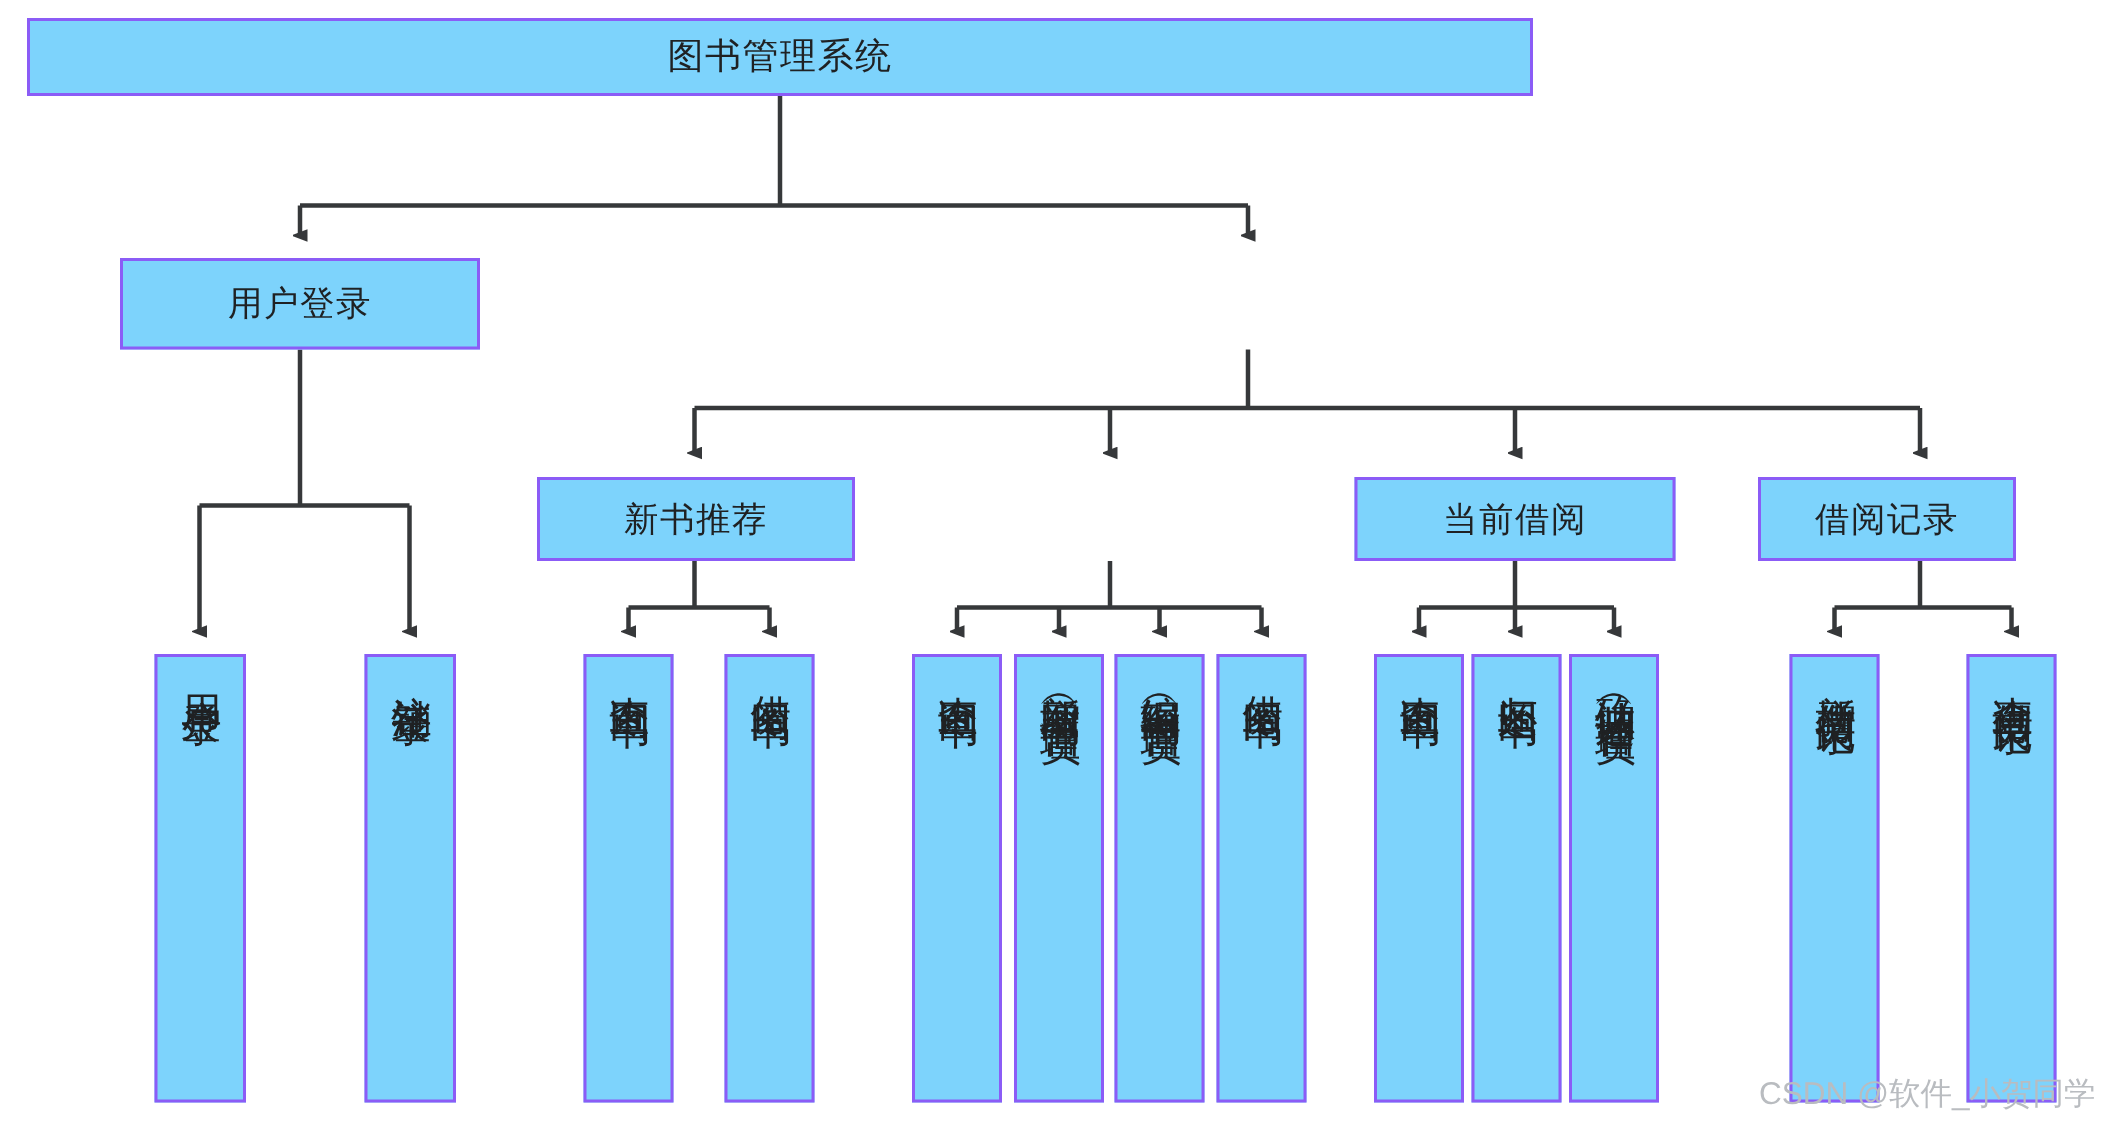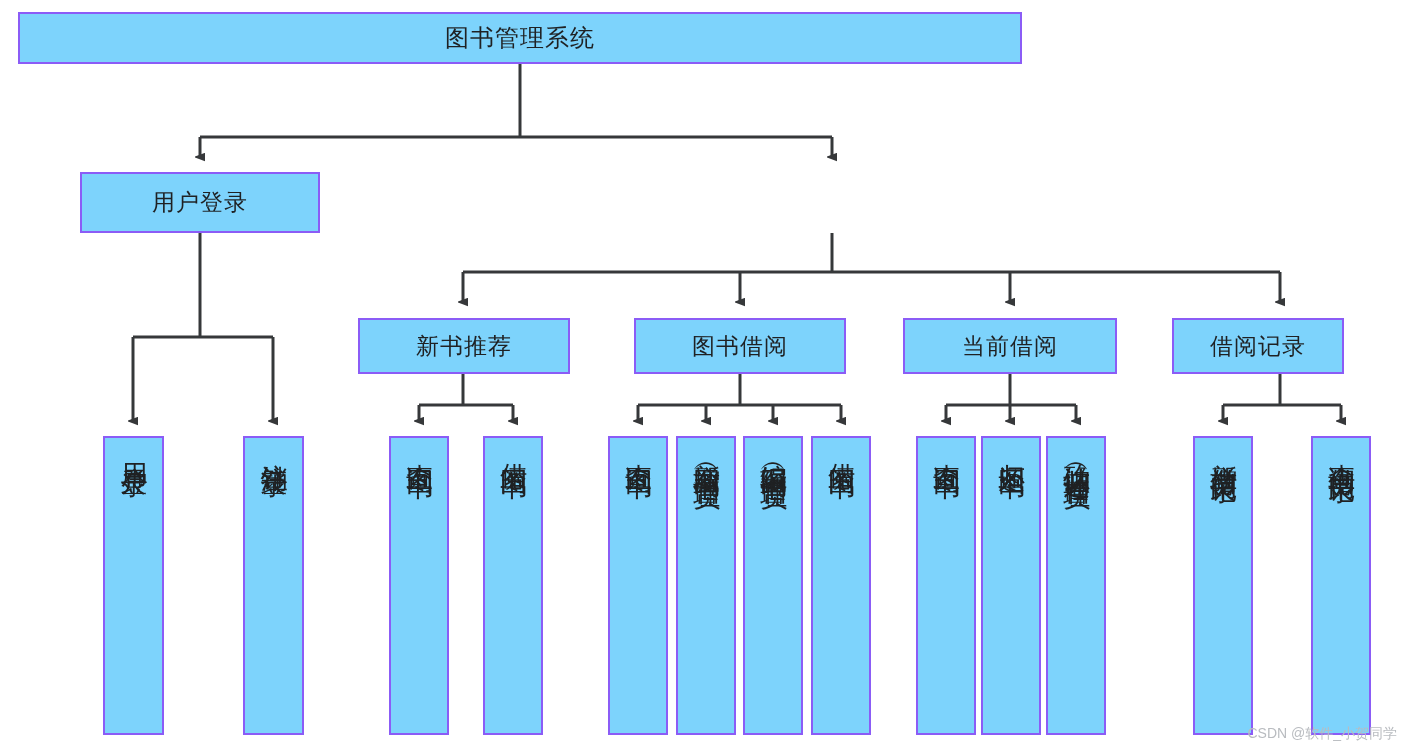--- a/index.html
+++ b/index.html
@@ -55,21 +55,21 @@
     line-height:1.02;
     letter-spacing:3px;
     white-space:normal;
     max-height:292px;
   }
   .node.v.tall .lbl{ max-height:288px; }
   .watermark{
     position:absolute;
     right:8px;
     bottom:4px;
-    font-size:14px;
+    font-size:21px;
     color:#b9bcc0;
     white-space:nowrap;
     z-index:3;
     font-family:"Liberation Sans","DejaVu Sans",sans-serif;
   }
 </style>
 </head>
 <body>
 
 <div id="diagram">
@@ -128,23 +128,20 @@
     <span class="lbl">图书管理系统</span>
   </div>
 
   <div class="node h" style="left:80px;top:172px;width:240px;height:61px;">
     <span class="lbl">用户登录</span>
   </div>
 
   <div class="node h" style="left:358px;top:318px;width:212px;height:56px;">
     <span class="lbl">新书推荐</span>
   </div>
-  <div class="node h" style="left:634px;top:318px;width:212px;height:56px;">
-    <span class="lbl">图书借阅</span>
-  </div>
   <div class="node h" style="left:903px;top:318px;width:214px;height:56px;justify-content:center;">
     <span class="lbl">当前借阅</span>
   </div>
   <div class="node h" style="left:1172px;top:318px;width:172px;height:56px;">
     <span class="lbl">借阅记录</span>
   </div>
 
   <div class="node v" style="left:103px;top:436px;width:61px;height:299px;">
     <span class="lbl">用户登录</span>
   </div>

